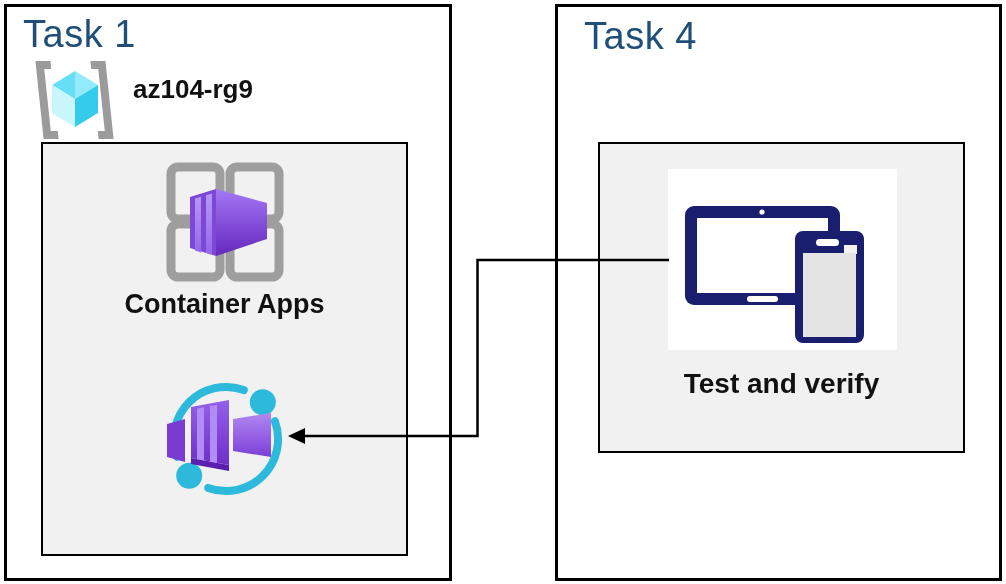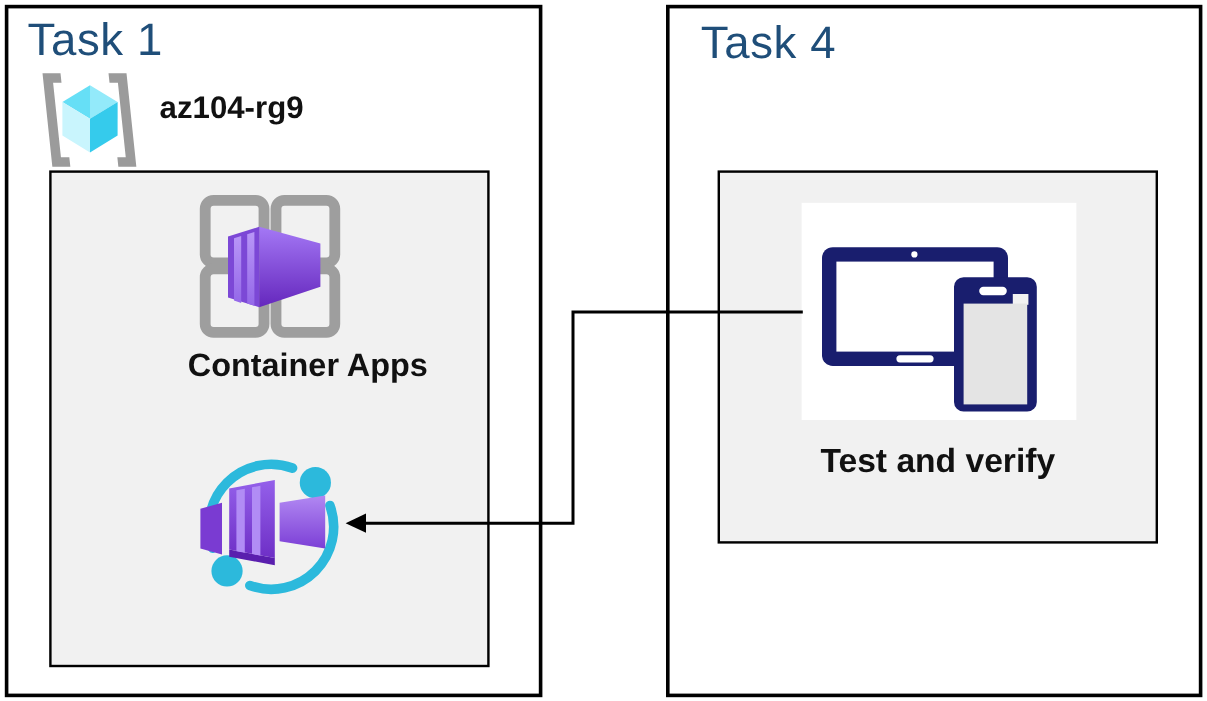--- a/index.html
+++ b/index.html
@@ -70,21 +70,21 @@
     position: absolute;
     left: 0;
     width: 100%;
     text-align: center;
     font-size: 27px;
     font-weight: 700;
     color: var(--label-text);
     line-height: 36px;
     white-space: nowrap;
   }
-  .cae-label { top: 142px; margin-left: 32px; }
+  .cae-label { top: 142px; }
   .ca-label  { top: 360px; }
   .tv-label  { top: 222px; font-size: 28px; }
 
   .icon-card {
     position: absolute;
     left: 68px;
     top: 25px;
     width: 229px;
     height: 181px;
     background: #ffffff;

